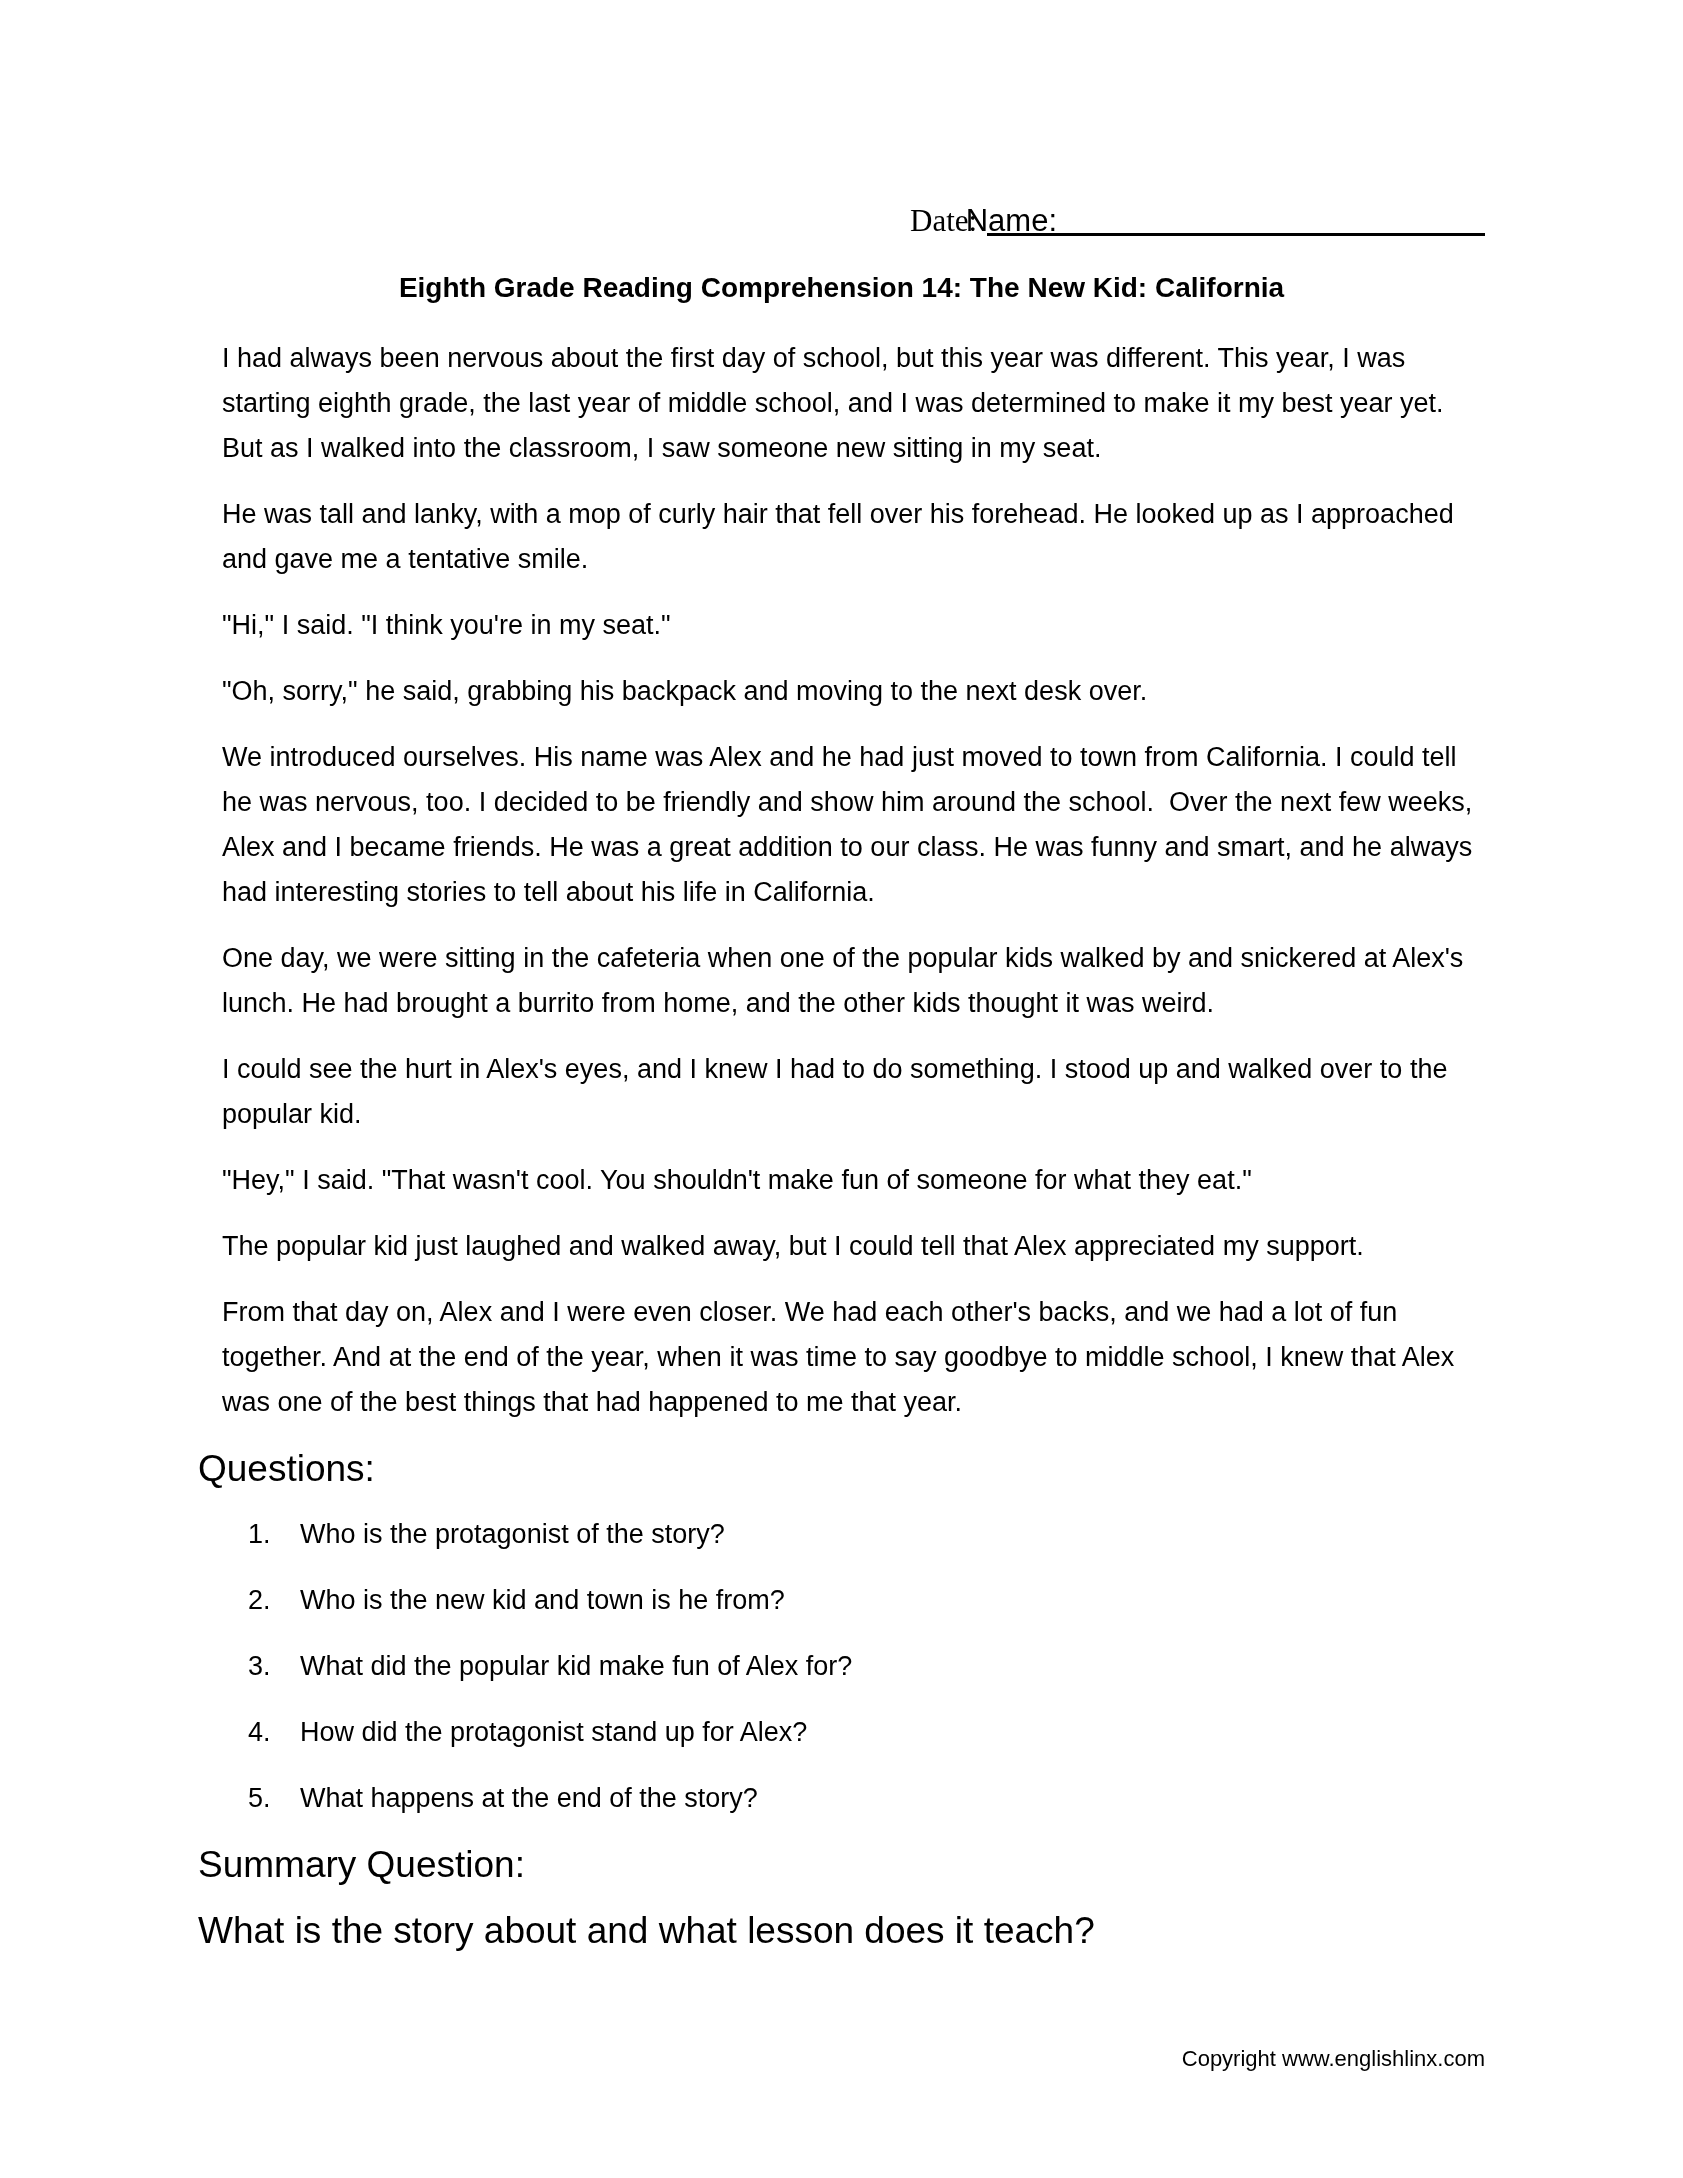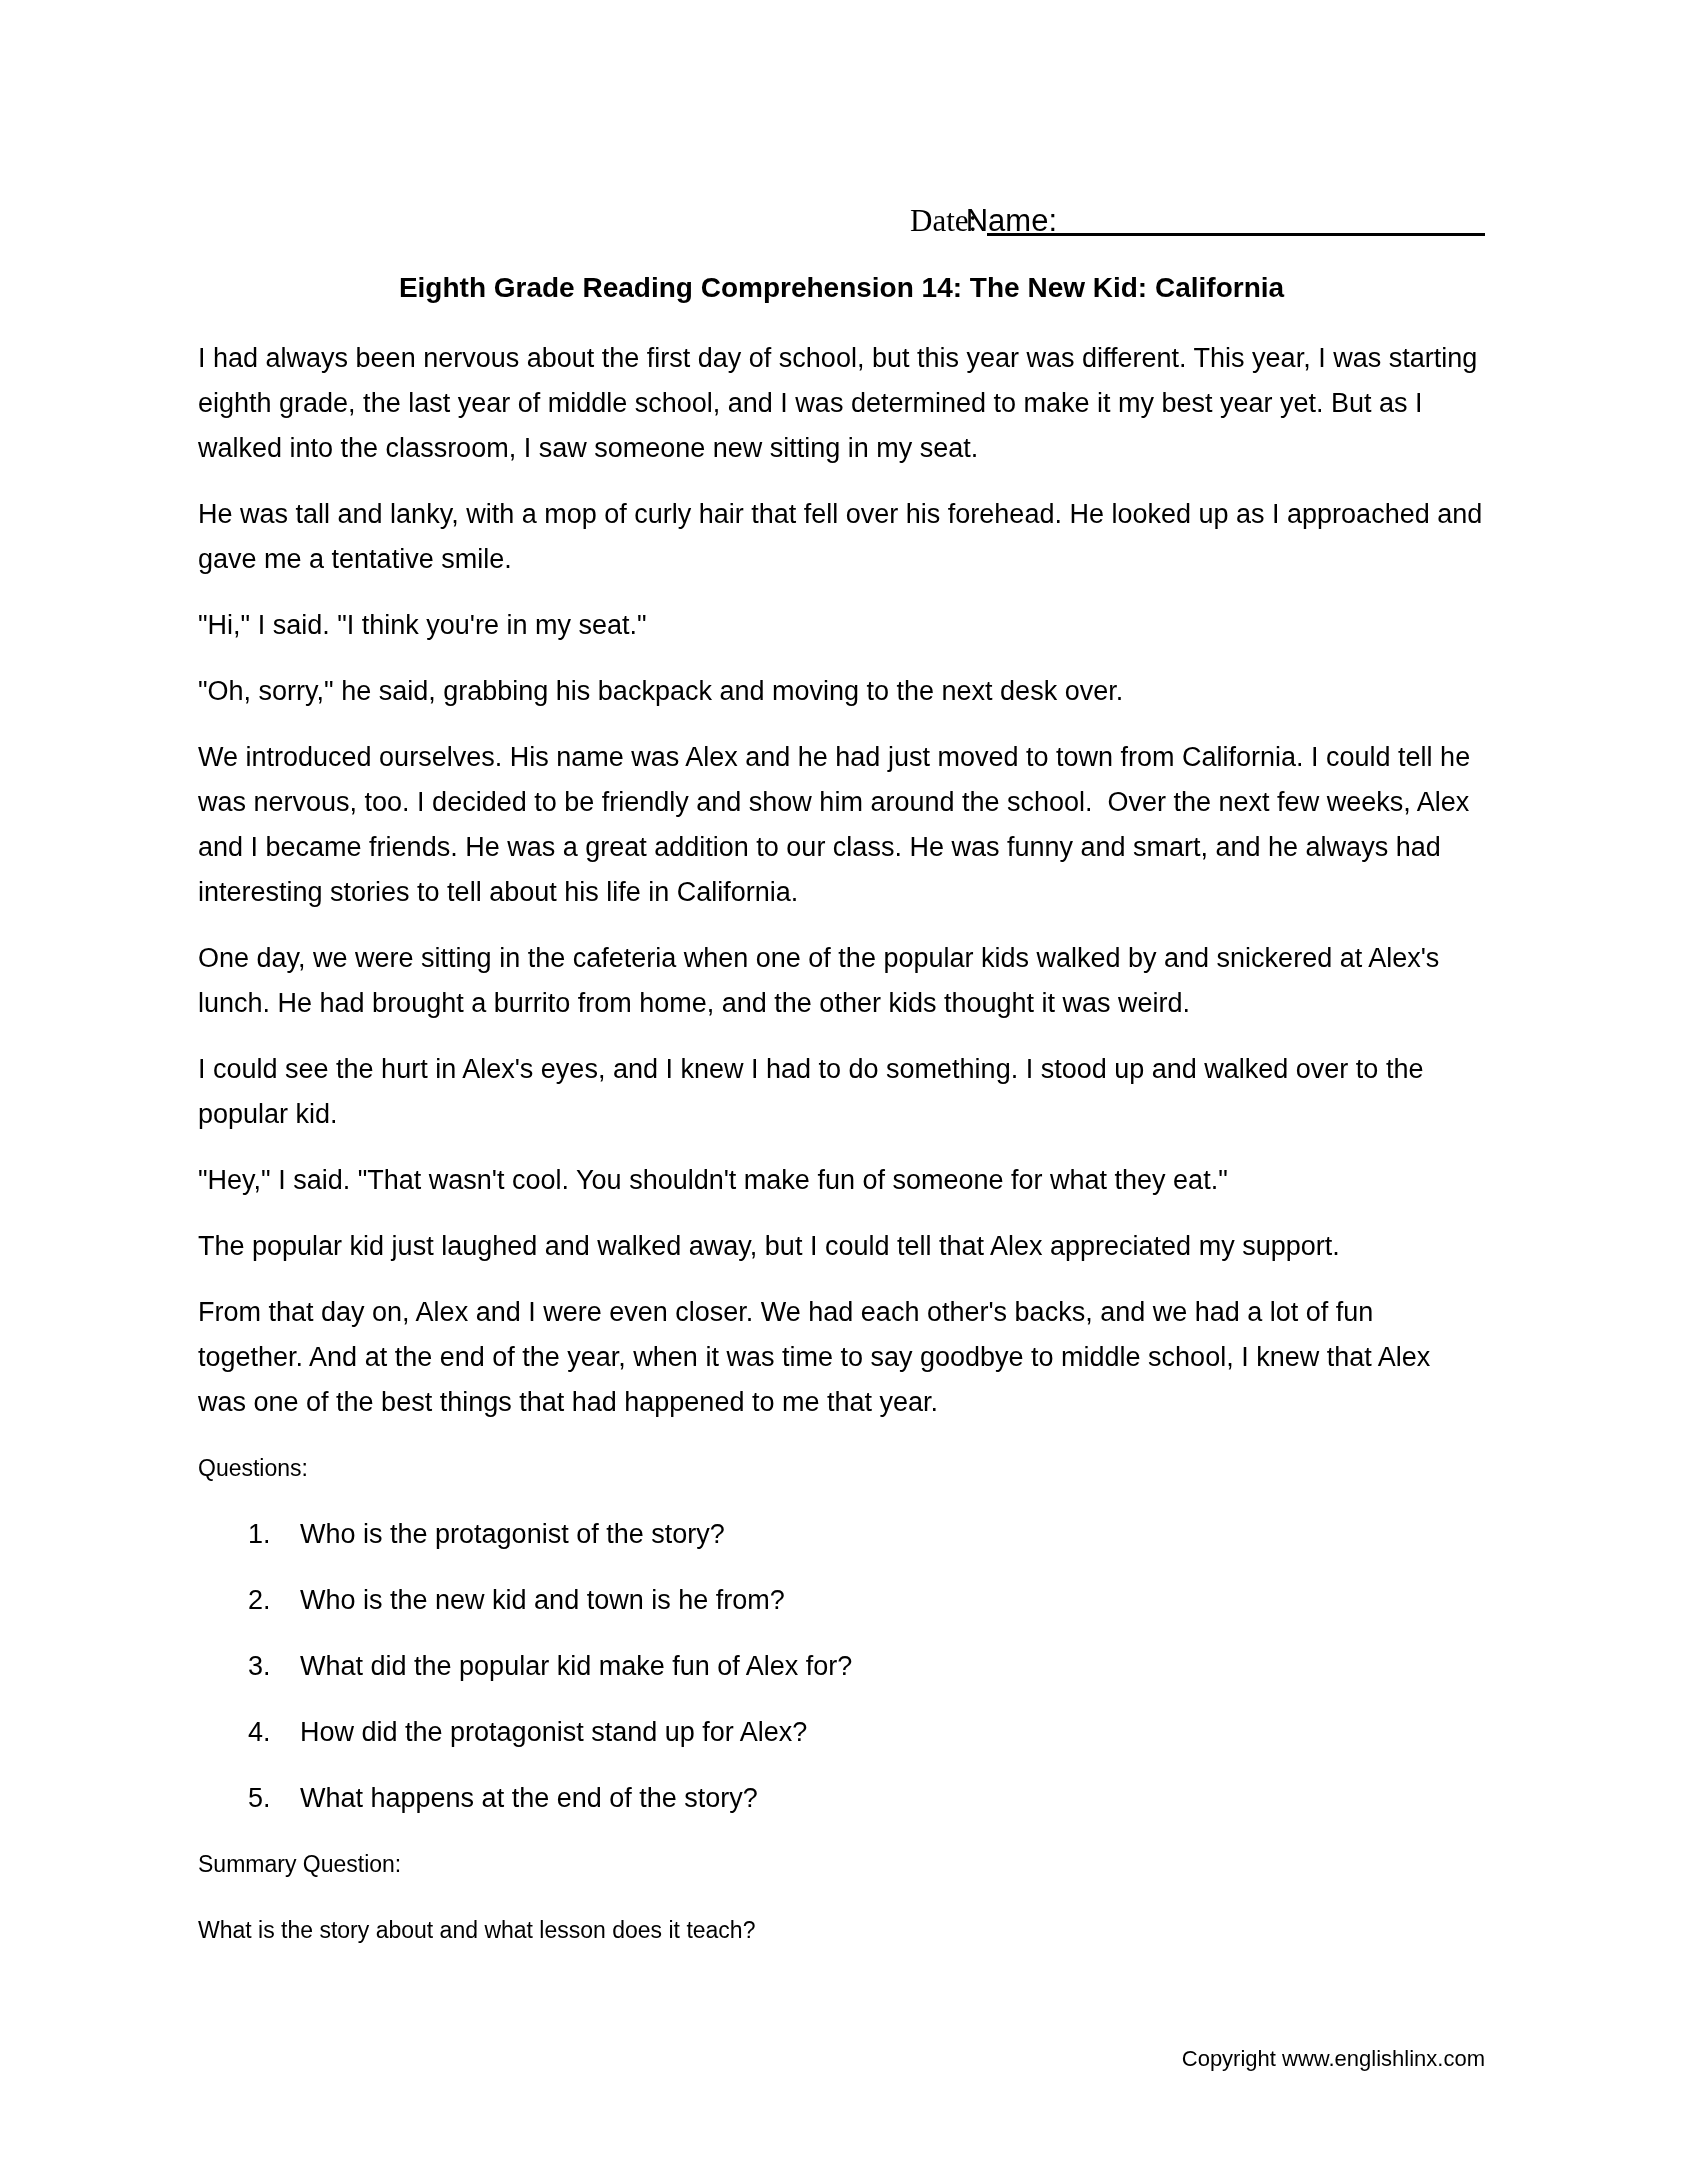--- a/index.html
+++ b/index.html
@@ -52,27 +52,28 @@
     text-align: center;
     font-size: 28px;
     font-weight: bold;
     line-height: 45px;
   }
   
   .story {
     margin-top: 26px;
     font-size: 27px;
     line-height: 45px;
+    margin-left: 24px;
   }
   .story p, .label-line, .summary-q {
     margin: 0 0 21px 0;
     white-space: pre-wrap;
   }
   .label-line, .summary-q {
-    font-size: 23px;
+    font-size: 37px;
     line-height: 45px;
   }
   
   .q-list {
     margin: 0;
     padding: 0;
     list-style: none;
     font-size: 27px;
     line-height: 45px;
   }

